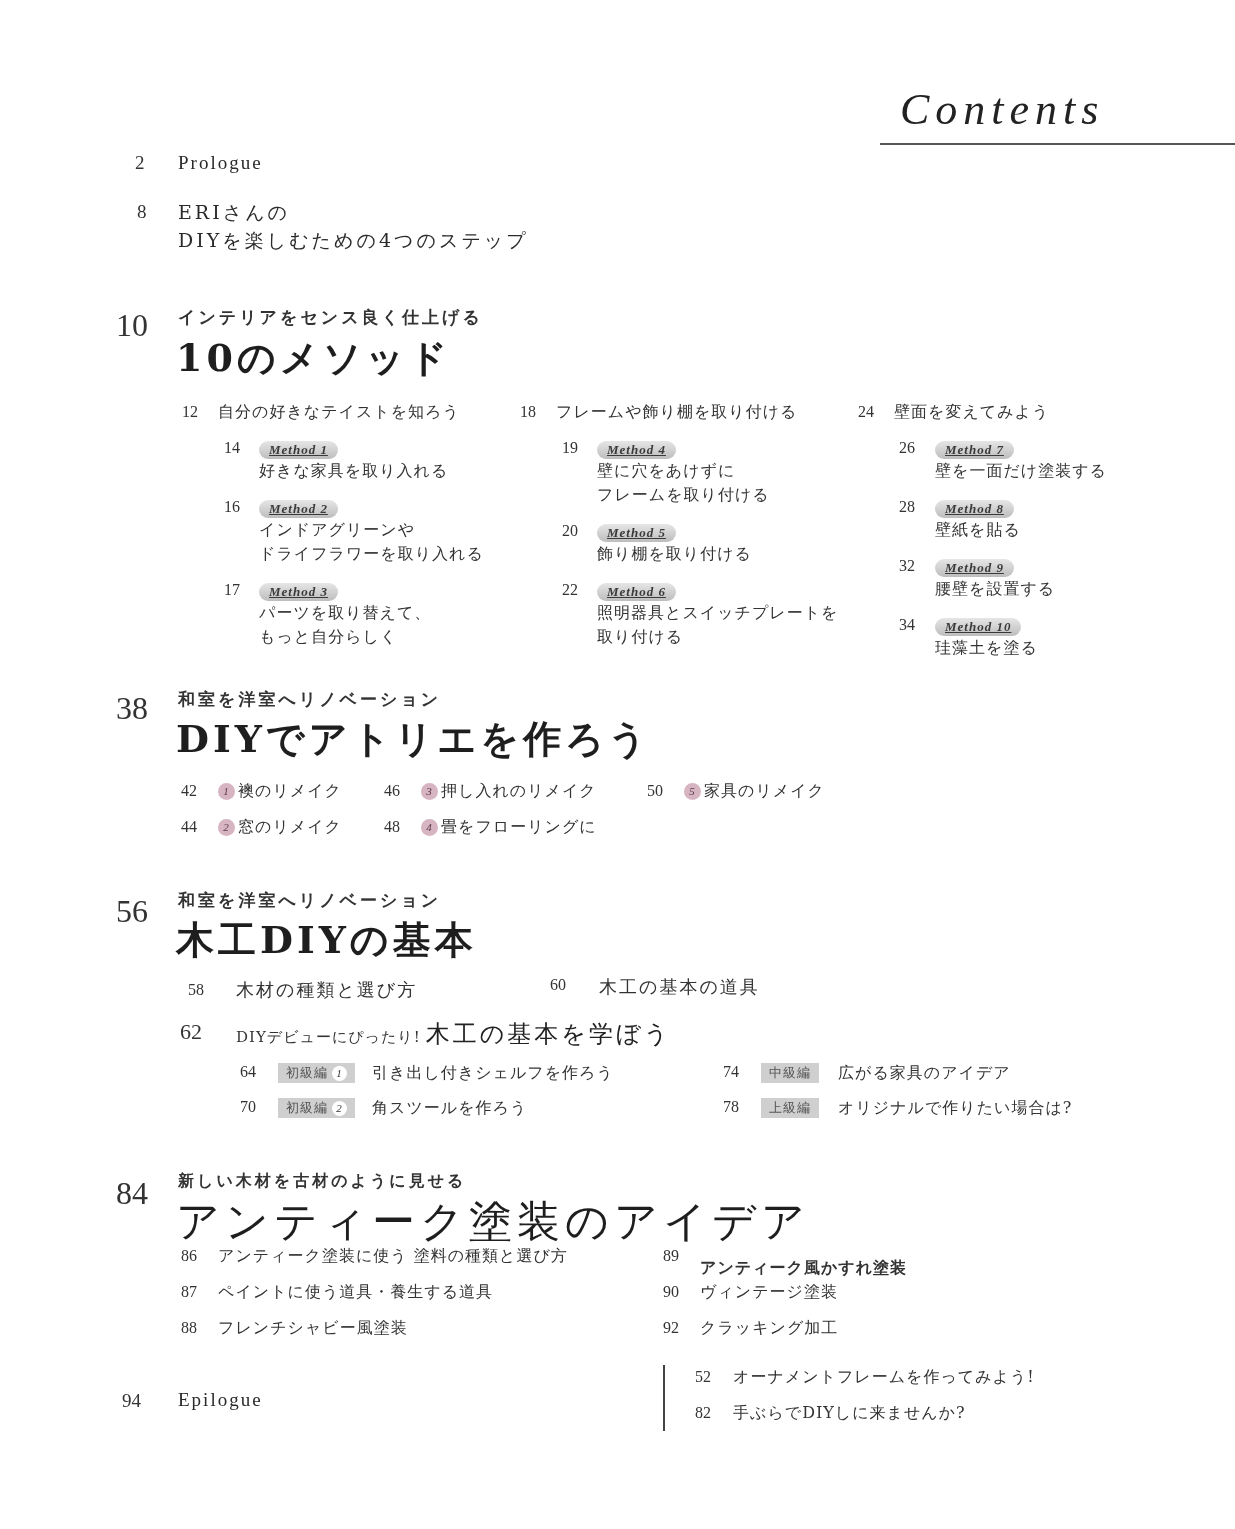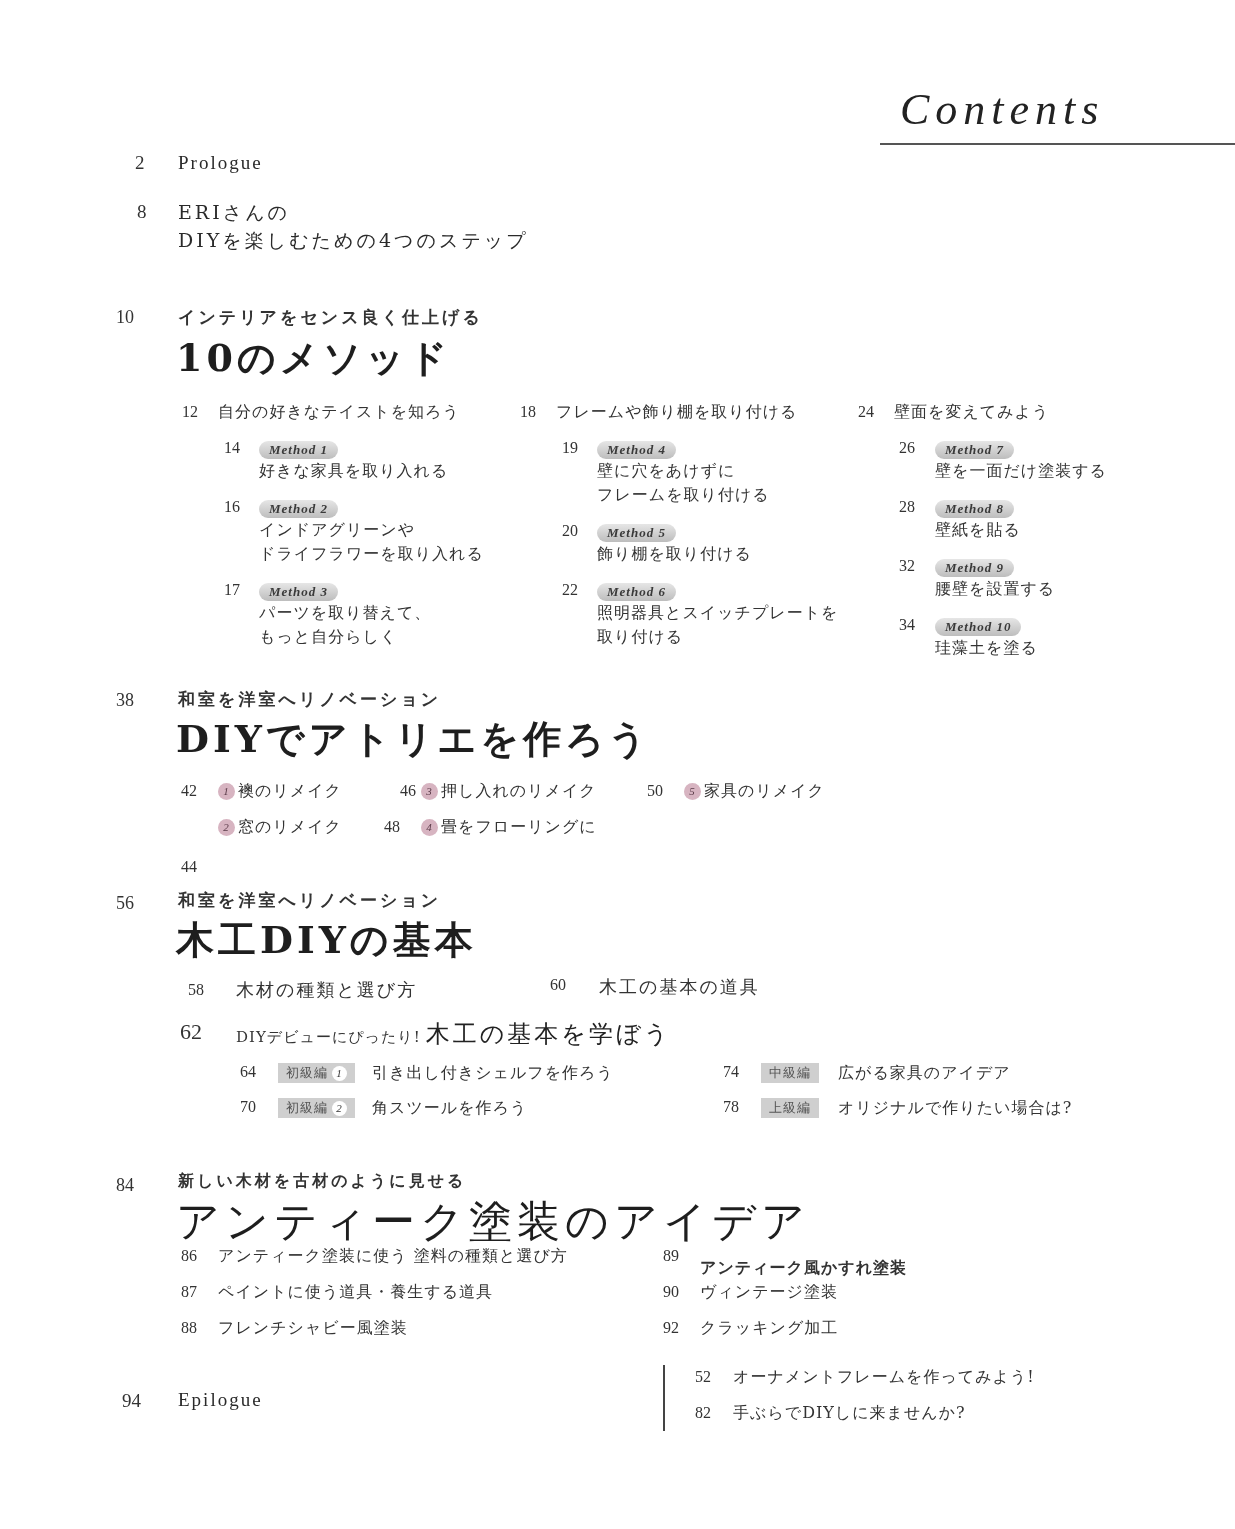--- a/index.html
+++ b/index.html
@@ -6,26 +6,26 @@
   body { width: 1235px; height: 1529px; position: relative; overflow: hidden;
          font-family: "DejaVu Serif", "Liberation Serif", serif; color: #2a2a2a; }
   .abs { position: absolute; white-space: nowrap; }
   .title { left: 900px; top: 84px; font-family: "Liberation Serif", serif; font-style: italic;
            font-size: 44px; letter-spacing: 6px; color: #222; }
   .title-rule { left: 880px; top: 143px; width: 355px; height: 2px; background: #555; }
   .num { font-family: "Liberation Serif", serif; color: #333; }
   .s18 { font-size: 19px; }
   .s16 { font-size: 16px; }
   .big { font-size: 38px; font-weight: bold; letter-spacing: 4px; color: #1e1e1e; }
-  .bignum { font-size: 18px; font-family: "Liberation Serif", serif; color: #333; }
+  .bignum { font-size: 32px; font-family: "Liberation Serif", serif; color: #333; }
   .sub { font-size: 17px; letter-spacing: 3px; color: #333; font-weight: bold; }
   .entry { font-size: 16px; letter-spacing: 1px; color: #333; }
   .badge { display: inline-block; background: linear-gradient(#e6e6e6, #bdbdbd); border-radius: 9px;
            padding: 0 10px; height: 18px; line-height: 18px; font-family: "Liberation Serif", serif;
-           font-style: italic; font-weight: bold; font-size: 13px; color: #3a3a3a; letter-spacing: 1px; }
+           font-style: italic; font-weight: bold; font-size: 13px; color: #3a3a3a; letter-spacing: 1px; text-decoration: underline; }
   .circ { display: inline-block; width: 17px; height: 17px; border-radius: 50%;
           background: #d7b4c1; color: #5a3a48; font-size: 11px; text-align: center; line-height: 17px;
           font-style: italic; font-family: "Liberation Serif", serif; margin-right: 3px; vertical-align: 1px; }
   .lvl { display: inline-block; background: #cfcfcf; padding: 0 8px; height: 20px; line-height: 20px;
          font-size: 13px; color: #555; letter-spacing: 1px; }
   .lvl .dot { display: inline-block; width: 15px; height: 15px; border-radius: 50%; background: #fff;
               color: #333; font-size: 11px; line-height: 15px; text-align: center; margin-left: 4px;
               font-style: italic; font-family: "Liberation Serif", serif; }
   .vrule { left: 663px; top: 1365px; width: 2px; height: 66px; background: #444; }
 </style>
@@ -97,23 +97,23 @@
 <div class="abs num s16" style="left:899px;top:616px;">34</div>
 <div class="abs" style="left:935px;top:616px;"><span class="badge">Method 10</span></div>
 <div class="abs entry" style="left:935px;top:638px;">珪藻土を塗る</div>
 
 <div class="abs bignum" style="left:116px;top:690px;">38</div>
 <div class="abs sub" style="left:178px;top:688px;">和室を洋室へリノベーション</div>
 <div class="abs big" style="left:176px;top:714px;">DIYでアトリエを作ろう</div>
 
 <div class="abs num s16" style="left:181px;top:782px;">42</div>
 <div class="abs entry" style="left:218px;top:781px;"><span class="circ">1</span><span>襖のリメイク</span></div>
-<div class="abs num s16" style="left:181px;top:818px;margin-top:40px;">44</div>
+<div class="abs num s16" style="left:181px;top:818px;">44</div>
 <div class="abs entry" style="left:218px;top:817px;"><span class="circ">2</span><span>窓のリメイク</span></div>
-<div class="abs num s16" style="left:400px;top:782px;">46</div>
+<div class="abs num s16" style="left:384px;top:782px;">46</div>
 <div class="abs entry" style="left:421px;top:781px;"><span class="circ">3</span><span>押し入れのリメイク</span></div>
 <div class="abs num s16" style="left:384px;top:818px;">48</div>
 <div class="abs entry" style="left:421px;top:817px;"><span class="circ">4</span><span>畳をフローリングに</span></div>
 <div class="abs num s16" style="left:647px;top:782px;">50</div>
 <div class="abs entry" style="left:684px;top:781px;"><span class="circ">5</span><span>家具のリメイク</span></div>
 
 <div class="abs bignum" style="left:116px;top:893px;">56</div>
 <div class="abs sub" style="left:178px;top:889px;">和室を洋室へリノベーション</div>
 <div class="abs big" style="left:176px;top:915px;">木工DIYの基本</div>
 

